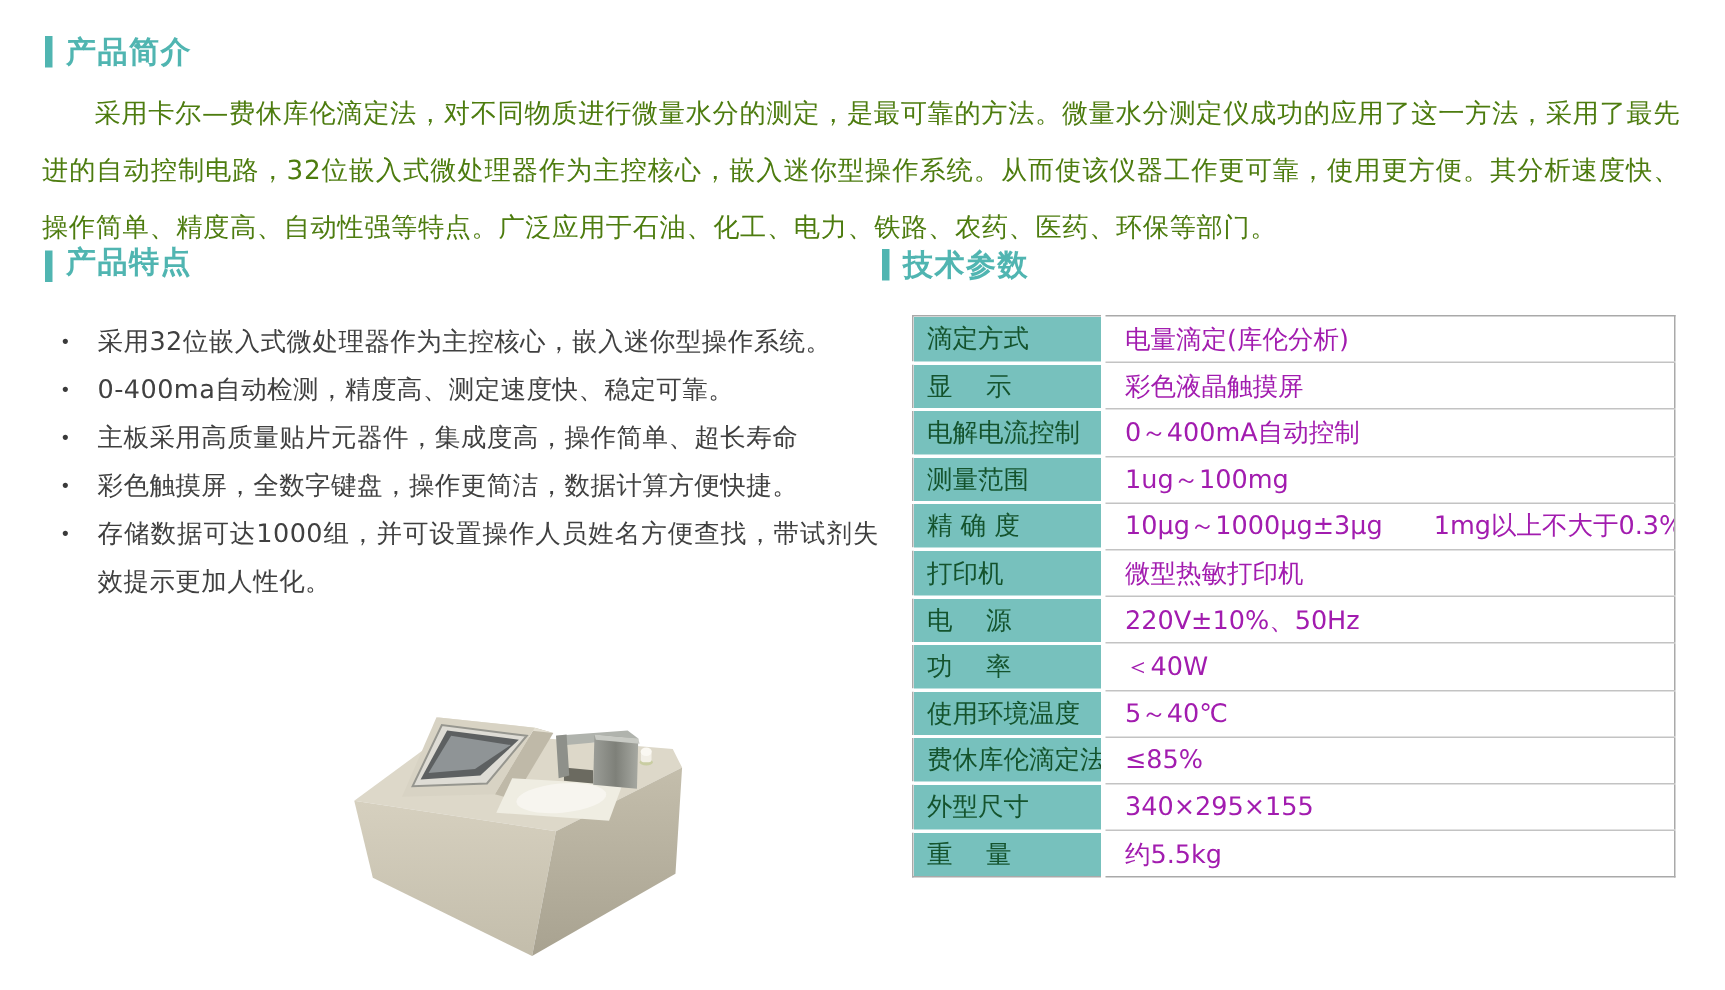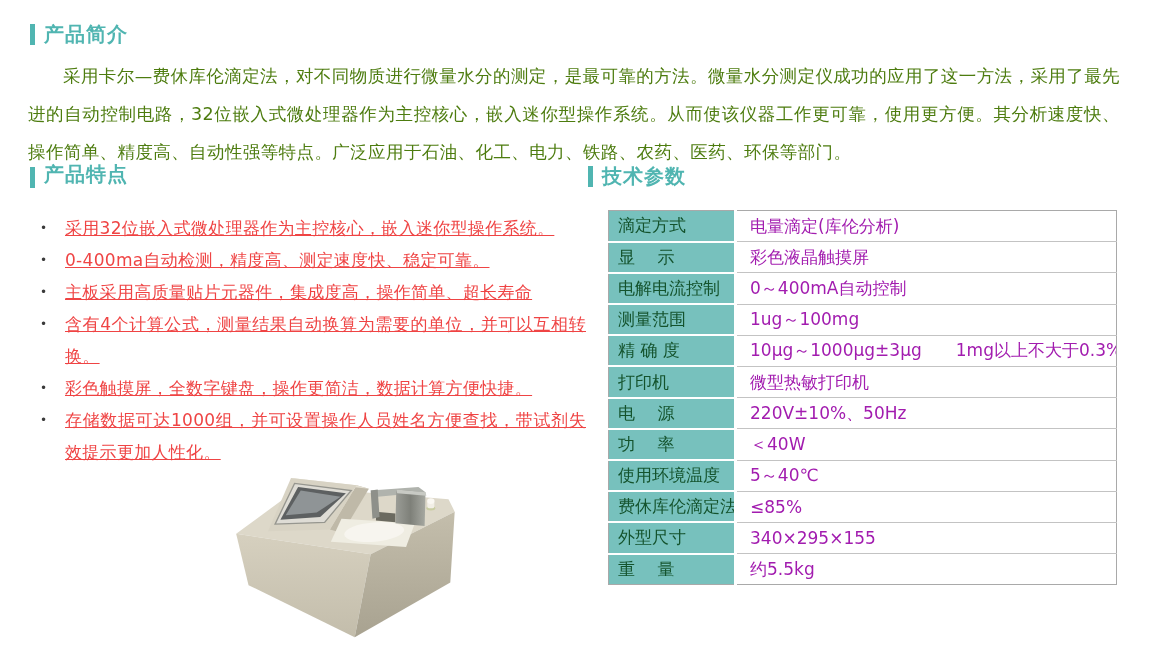--- a/index.html
+++ b/index.html
@@ -24,23 +24,22 @@
     text-indent:2em; text-align:justify; letter-spacing:0.4px;
   }
 
   
   .feature-list {
     position:absolute; left:38px; top:212px; width:548px;
     list-style:none;
   }
   .feature-list li {
     position:relative; padding-left:27px;
-    font-size:17px; line-height:32px; color:#ef4444; letter-spacing:0.3px;
+    font-size:17px; line-height:32px; color:#404040; letter-spacing:0.3px;
     text-align:justify;
-    text-decoration:underline;
   }
   .feature-list li::before {
     content:"\2022"; position:absolute; left:2px; top:0;
     font-size:12px; line-height:32px; color:#3a3a3a;
   }
 
   
   table.specs {
     position:absolute; left:608px; top:210px; width:509px;
     border-collapse:collapse; table-layout:fixed;
@@ -74,21 +73,20 @@
   <p class="intro-text">采用卡尔—费休库伦滴定法，对不同物质进行微量水分的测定，是最可靠的方法。微量水分测定仪成功的应用了这一方法，采用了最先进的自动控制电路，32位嵌入式微处理器作为主控核心，嵌入迷你型操作系统。从而使该仪器工作更可靠，使用更方便。其分析速度快、操作简单、精度高、自动性强等特点。广泛应用于石油、化工、电力、铁路、农药、医药、环保等部门。</p>
 
   <div class="sec-head head-features">
     <span class="bar"></span>
     <h2>产品特点</h2>
   </div>
   <ul class="feature-list">
     <li>采用32位嵌入式微处理器作为主控核心，嵌入迷你型操作系统。</li>
     <li>0-400ma自动检测，精度高、测定速度快、稳定可靠。</li>
     <li>主板采用高质量贴片元器件，集成度高，操作简单、超长寿命</li>
-    <li>含有4个计算公式，测量结果自动换算为需要的单位，并可以互相转换。</li>
     <li>彩色触摸屏，全数字键盘，操作更简洁，数据计算方便快捷。</li>
     <li>存储数据可达1000组，并可设置操作人员姓名方便查找，带试剂失效提示更加人性化。</li>
   </ul>
 
   <div class="sec-head head-specs">
     <span class="bar"></span>
     <h2>技术参数</h2>
   </div>
   <table class="specs">
     <tbody>

